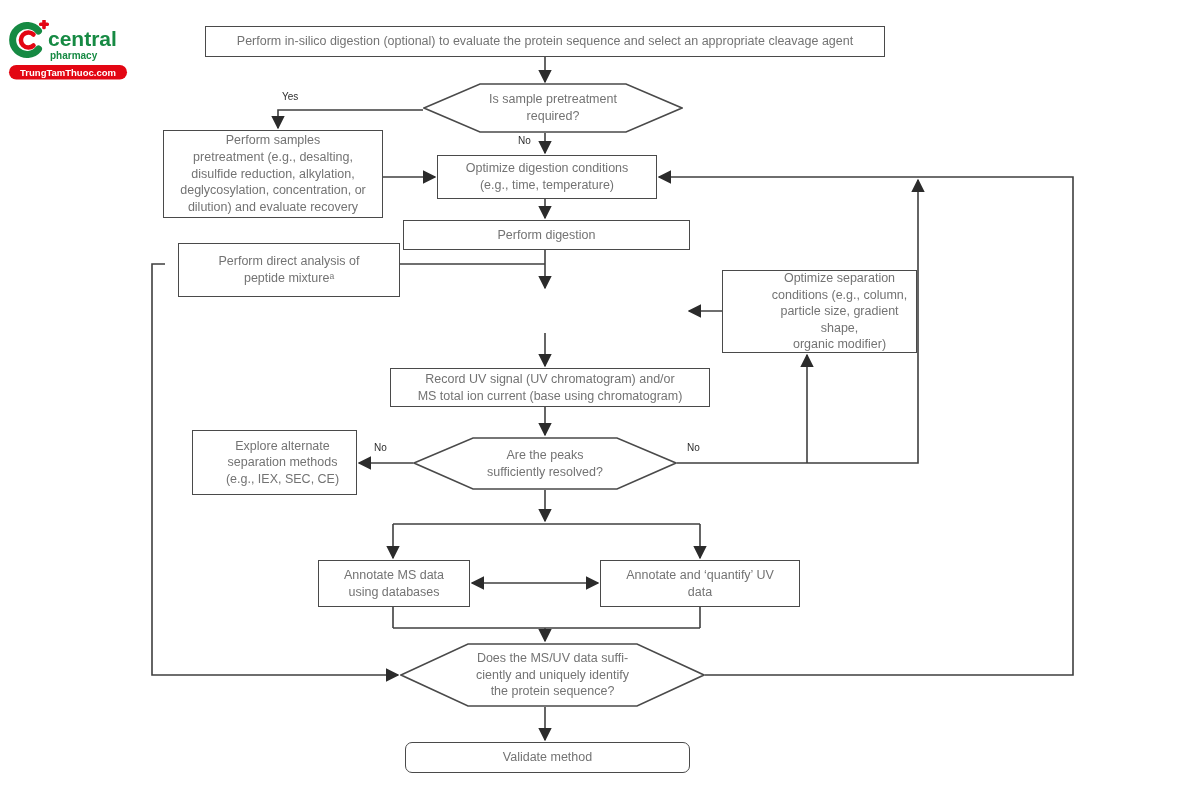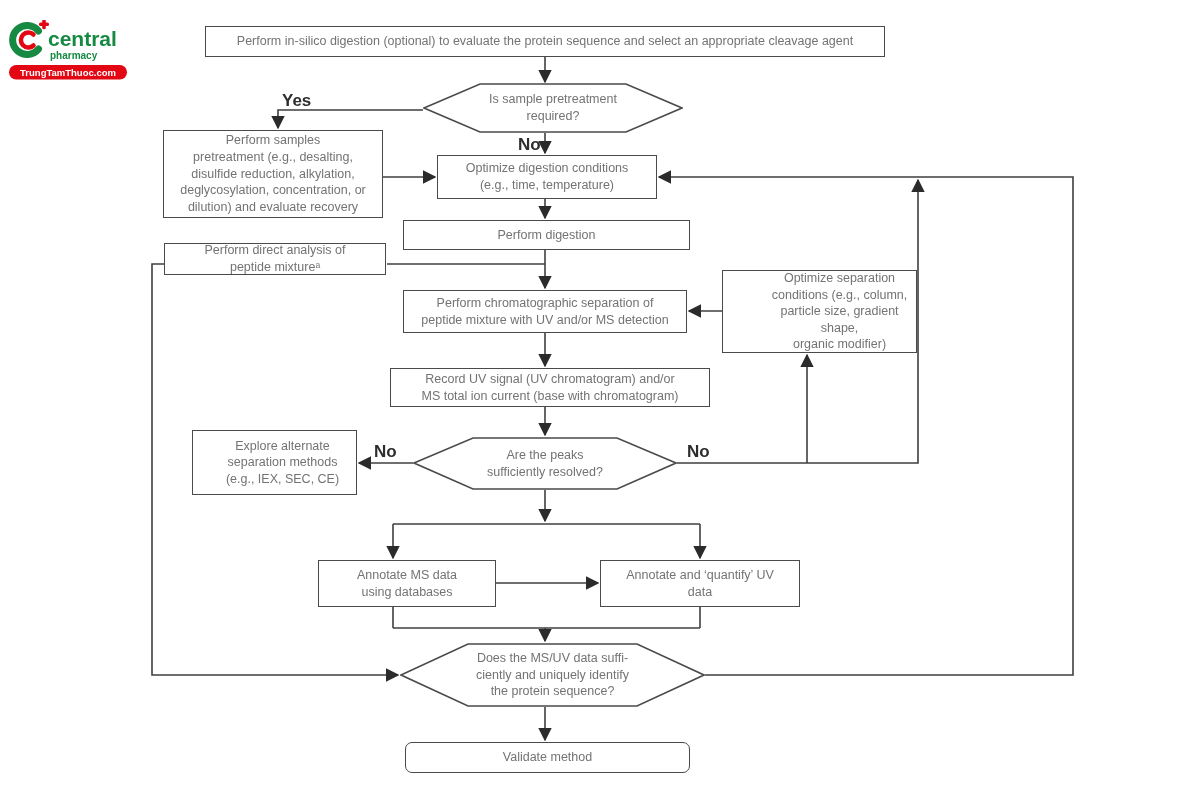--- a/index.html
+++ b/index.html
@@ -11,21 +11,21 @@
   .connector-layer polyline, .connector-layer line { fill:none; stroke:#3f3f3f; stroke-width:1.6; }
   .node {
     position:absolute; display:flex; align-items:center; justify-content:center;
     text-align:center; color:#737373; font-size:12.5px; line-height:1.33; z-index:1;
   }
   .box { background:#ffffff; border:1.6px solid #4a4a4a; box-sizing:border-box; padding:1px 4px; }
   .hex { background:transparent; padding:0 18px; box-sizing:border-box; }
   .hex-svg { position:absolute; left:0; top:0; width:100%; height:100%; }
   .hex-svg polygon { fill:#ffffff; stroke:#4a4a4a; stroke-width:1.6; }
   .node-text { white-space:pre-line; position:relative; z-index:1; }
-  .flow-label { position:absolute; font-weight:bold; font-size:17px; color:#2d2d2d; z-index:2; }
+  .flow-label { position:absolute; font-weight:normal; font-size:10px; color:#2d2d2d; z-index:2; }
   .logo { position:absolute; left:8px; top:20px; z-index:3; }
 </style>
 </head>
 <body>
 
 <div class="canvas">
 
   <svg class="connector-layer" viewBox="0 0 1200 800" xmlns="http://www.w3.org/2000/svg">
     <defs>
       <marker id="arr" viewBox="0 0 10 10" refX="9" refY="5" markerWidth="8.5" markerHeight="8.5" orient="auto-start-reverse">
@@ -86,49 +86,45 @@
 
   <div class="node box" style="left:403px; top:220px; width:287px; height:30px;">
     <span class="node-text">Perform digestion</span>
   </div>
 
   <div class="node box" style="left:437px; top:155px; width:220px; height:44px;">
     <span class="node-text">Optimize digestion conditions
 (e.g., time, temperature)</span>
   </div>
 
-  <div class="node box" style="left:164px; top:243px; width:222px; height:32px;">
+  <div class="node box" style="left:178px; top:243px; width:222px; height:54px;">
     <span class="node-text">Perform direct analysis of
 peptide mixtureᵃ</span>
   </div>
 
-  <div class="node box" style="left:403px; top:290px; width:284px; height:43px;">
-    <span class="node-text">Perform chromatographic separation of
-peptide mixture with UV and/or MS detection</span>
-  </div>
 
   <div class="node box" style="left:722px; top:270px; width:195px; height:83px;padding-left:44px;">
     <span class="node-text">Optimize separation
 conditions (e.g., column,
 particle size, gradient shape,
 organic modifier)</span>
   </div>
 
   <div class="node box" style="left:390px; top:368px; width:320px; height:39px;">
     <span class="node-text">Record UV signal (UV chromatogram) and/or
-MS total ion current (base with chromatogram)</span>
+MS total ion current (base using chromatogram)</span>
   </div>
 
   <div class="node box" style="left:192px; top:430px; width:165px; height:65px;padding-left:20px;">
     <span class="node-text">Explore alternate
 separation methods
 (e.g., IEX, SEC, CE)</span>
   </div>
 
-  <div class="node box" style="left:318px; top:560px; width:178px; height:47px;">
+  <div class="node box" style="left:318px; top:560px; width:152px; height:47px;">
     <span class="node-text">Annotate MS data
 using databases</span>
   </div>
 
   <div class="node box" style="left:600px; top:560px; width:200px; height:47px;">
     <span class="node-text">Annotate and ‘quantify’ UV
 data</span>
   </div>
 
   <div class="node box" style="left:405px; top:742px; width:285px; height:31px;border-radius:7px;">

